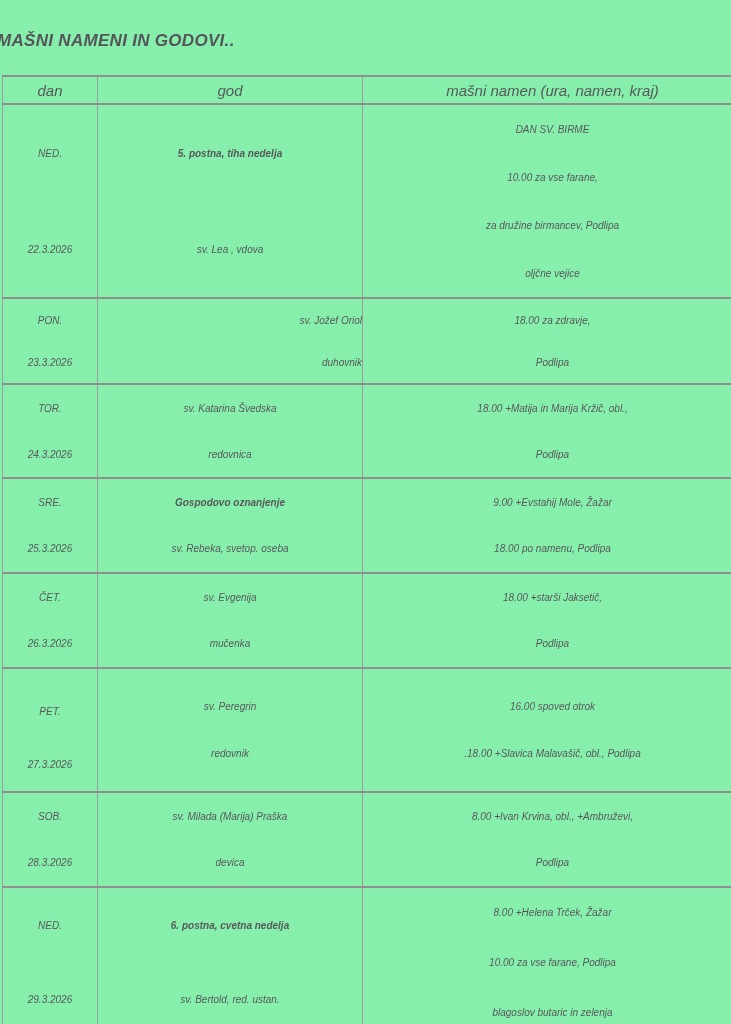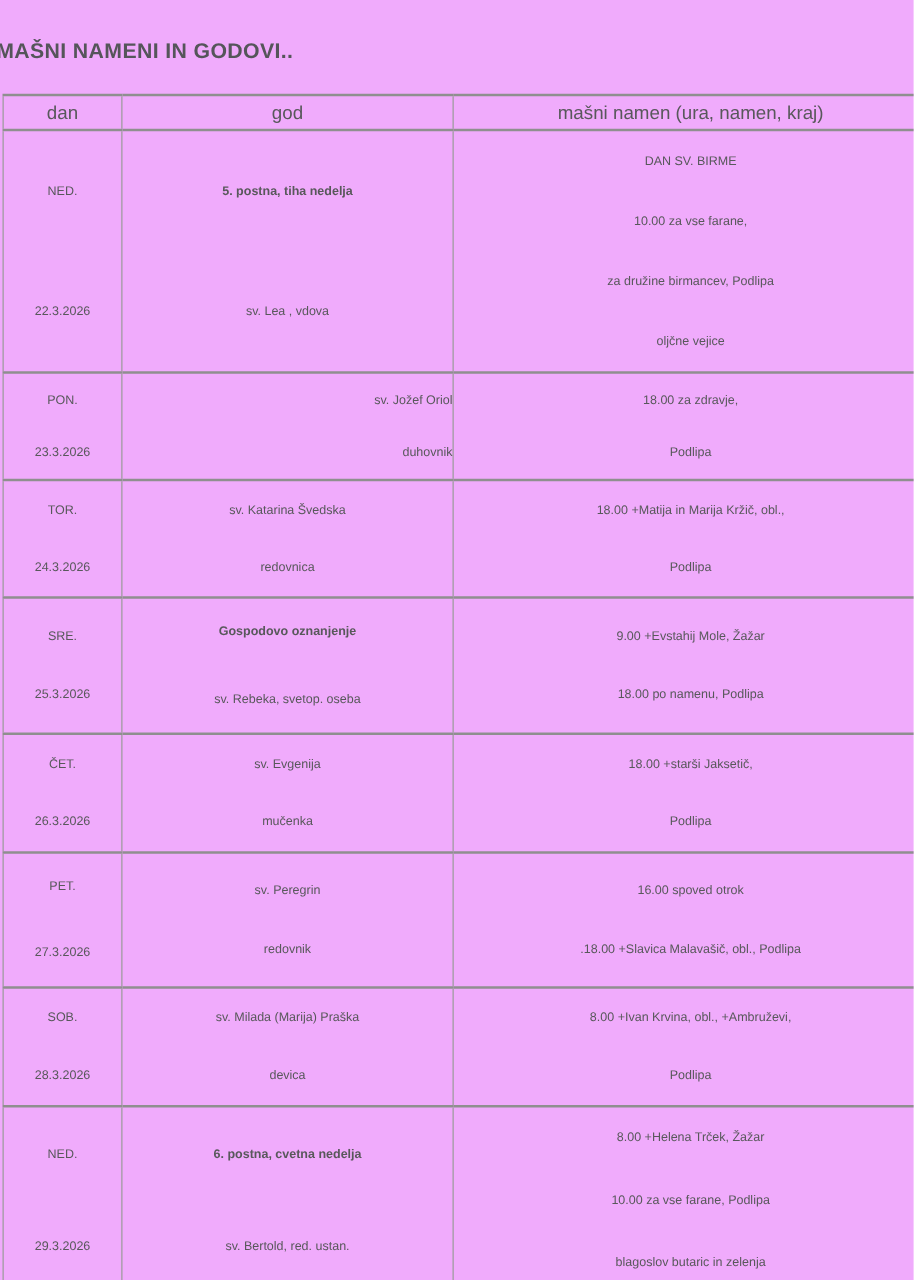--- a/index.html
+++ b/index.html
@@ -1,22 +1,23 @@
 <!DOCTYPE html>
 <html><head>
 <meta charset="utf-8">
 <style>
   html,body{margin:0;padding:0;background:#ffffff;}
   .page{
     position:relative;
     width:731px;height:1024px;
     overflow:hidden;
-    background:#f0abfc;
+    background:#86efac;
     font-family:"Liberation Sans",sans-serif;
     color:#58585b;
+    font-style:italic;
   }
   .title{
     position:absolute;
     top:31px;left:-3px;
     margin:0;
     font-size:17px;
     font-weight:700;
     letter-spacing:.3px;
     color:#55555a;
     white-space:nowrap;
@@ -139,21 +140,21 @@
           </td>
         </tr>
         <tr>
           <td>
             <div class="cell" style="height: 91px;">
               <p>SRE.</p>
               <p>25.3.2026</p>
             </div>
           </td>
           <td>
-            <div class="cell" style="height: 107px;">
+            <div class="cell" style="height: 93px;">
               <p class="b">Gospodovo oznanjenje</p>
               <p>sv. Rebeka, svetop. oseba</p>
             </div>
           </td>
           <td>
             <div class="cell" style="height: 93px;">
               <p>9.00 +Evstahij Mole, Žažar</p>
               <p>18.00 po namenu, Podlipa</p>
             </div>
           </td>
@@ -173,21 +174,21 @@
           </td>
           <td>
             <div class="cell" style="height: 93px;">
               <p>18.00 +starši Jaksetič,</p>
               <p>Podlipa</p>
             </div>
           </td>
         </tr>
         <tr>
           <td>
-            <div class="cell" style="height: 106px;">
+            <div class="cell" style="height: 106px; margin-top: 16px;">
               <p>PET.</p>
               <p>27.3.2026</p>
             </div>
           </td>
           <td>
             <div class="cell" style="height: 93px;">
               <p>sv. Peregrin</p>
               <p>redovnik</p>
             </div>
           </td>

